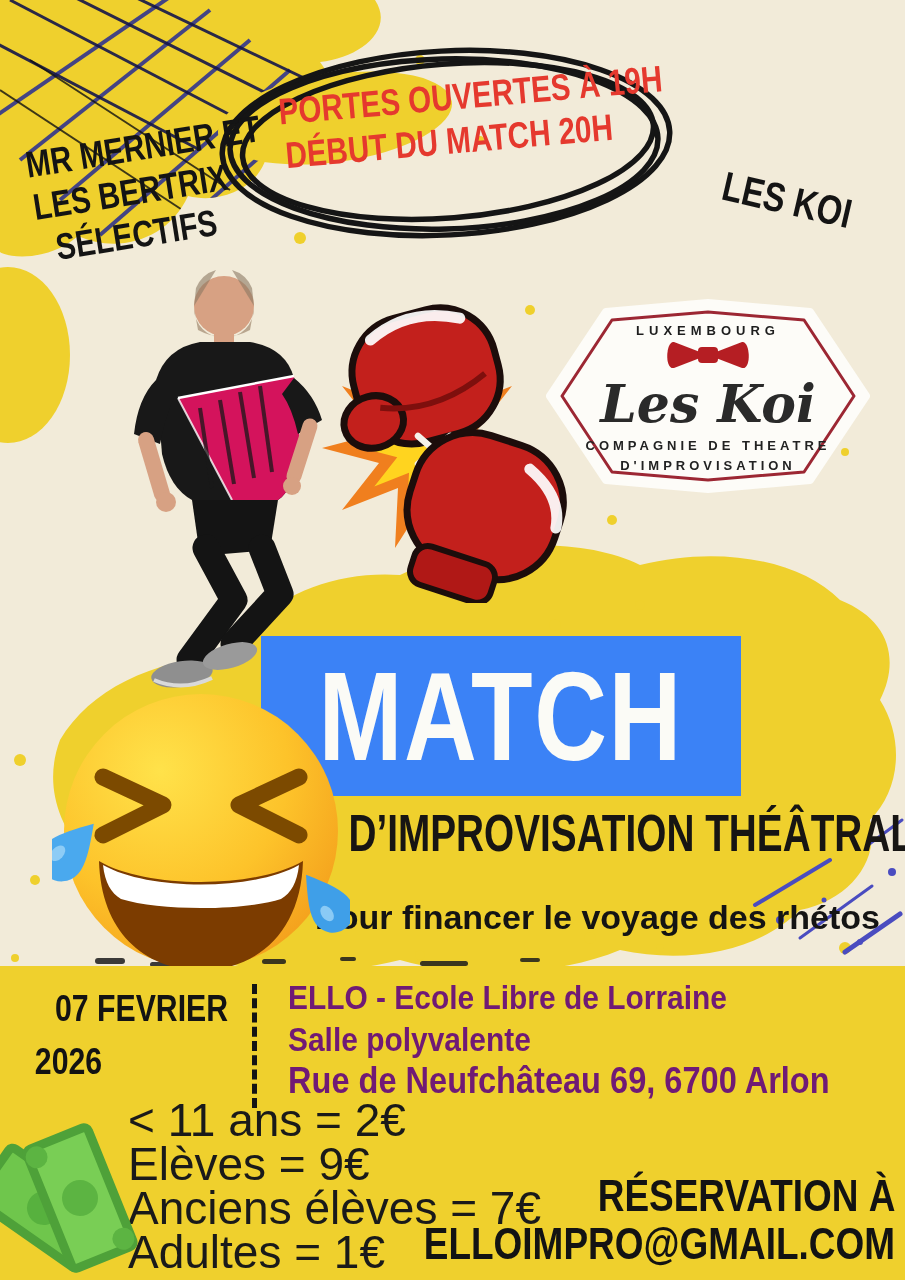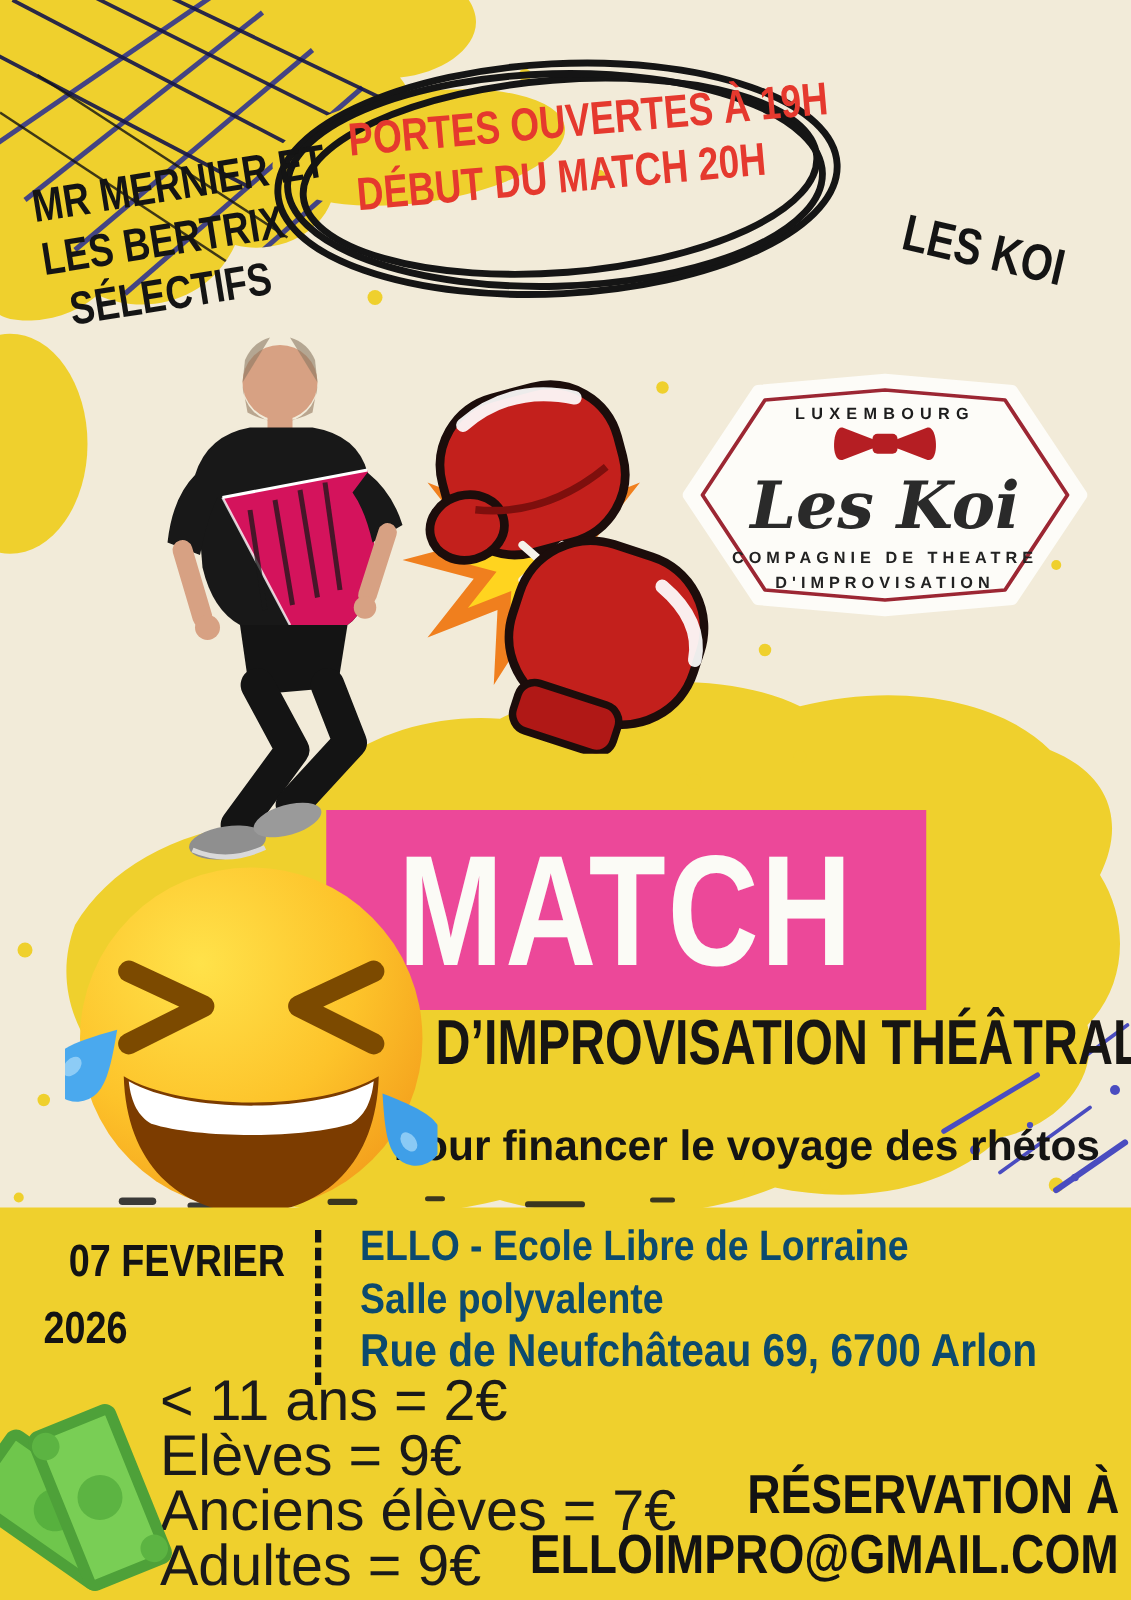--- a/index.html
+++ b/index.html
@@ -13,34 +13,34 @@
   .cxl{display:inline-block;transform:scaleX(.82);transform-origin:left center;}
   .cxr{display:inline-block;transform:scaleX(.84);transform-origin:right center;}
 
   .ribbon-text{left:232px;top:76px;width:430px;transform:rotate(-5deg);text-align:center;
     color:#e5392e;font-weight:700;font-size:37px;line-height:44px;letter-spacing:0px;}
   .team-left{left:2px;top:128px;width:256px;transform:rotate(-9deg);text-align:center;
     color:#141414;font-weight:700;font-size:37px;line-height:43px;}
   .team-right{left:682px;top:178px;width:210px;transform:rotate(13deg);text-align:center;
     color:#141414;font-weight:700;font-size:41px;line-height:44px;}
 
-  .match-block{left:261px;top:636px;width:480px;height:160px;background:#ec4899;
-    display:flex;align-items:center;justify-content:center;margin-top:12px;}
+  .match-block{left:261px;top:636px;width:480px;height:160px;background:#3b82f6;
+    display:flex;align-items:center;justify-content:center;}
   .match-block span{color:#fbfbf6;font-weight:700;font-size:126px;letter-spacing:2px;
     transform:scaleX(.8);transform-origin:center;white-space:nowrap;}
   .subtitle{left:255px;top:806px;width:660px;text-align:center;color:#171513;
     font-weight:700;font-size:51px;line-height:56px;}
   .tagline{left:290px;top:898px;width:615px;text-align:center;color:#141414;
     font-weight:700;font-size:34px;}
 
   .footer{left:0;top:966px;width:905px;height:314px;background:#efd02d;}
   .date-block{left:22px;top:16px;width:212px;text-align:left;color:#131313;
     font-weight:700;font-size:36px;line-height:53px;}
   .divider{left:252px;top:18px;height:124px;border-left:5px dashed #141414;}
-  .venue{left:288px;top:10px;color:#0c4a6e;font-weight:700;font-size:34px;line-height:42px;}
+  .venue{left:288px;top:10px;color:#701a75;font-weight:700;font-size:34px;line-height:42px;}
   .prices{left:128px;top:132px;color:#1a1a1a;font-weight:400;font-size:46px;line-height:44px;}
   .reservation{right:10px;top:206px;text-align:right;color:#131313;font-weight:700;
     font-size:44px;line-height:48px;}
   svg{display:block;}
 </style>
 </head>
 <body>
 
 <div class="poster">
 
@@ -273,21 +273,21 @@
     <div class="abs venue">
       <div class="nowrap"><span class="cxl" style="transform:scaleX(.88)">ELLO - Ecole Libre de Lorraine</span></div>
       <div class="nowrap"><span class="cxl" style="transform:scaleX(.88)">Salle polyvalente</span></div>
       <div class="nowrap" style="font-size:37px"><span class="cxl" style="transform:scaleX(.88)">Rue de Neufchâteau 69, 6700 Arlon</span></div>
     </div>
 
     <div class="abs prices">
       <div class="nowrap">&lt; 11 ans = 2€</div>
       <div class="nowrap">Elèves = 9€</div>
       <div class="nowrap">Anciens élèves = 7€</div>
-      <div class="nowrap">Adultes = 9€</div>
+      <div class="nowrap">Adultes = 1€</div>
     </div>
 
     <svg class="abs" style="left:-8px;top:140px" width="150" height="178" viewBox="0 0 150 178">
       <g transform="translate(52,102) rotate(-55)">
         <rect x="-32" y="-62" width="64" height="124" rx="5" fill="#6fc64c" stroke="#4ea139" stroke-width="9"></rect>
         <circle cx="0" cy="0" r="17" fill="#57b13e"></circle>
         <circle cx="-24" cy="-52" r="11" fill="#57b13e"></circle>
         <circle cx="24" cy="52" r="11" fill="#57b13e"></circle>
       </g>
       <g transform="translate(88,92) rotate(-22)">

